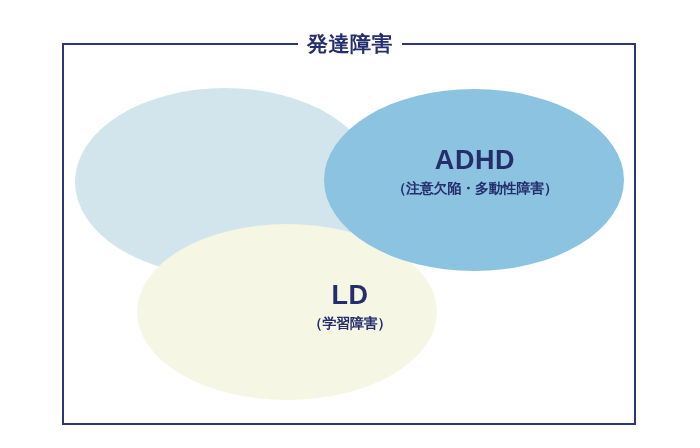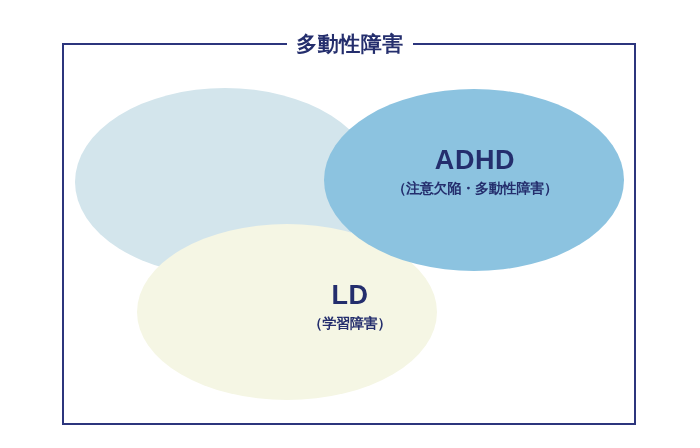--- a/index.html
+++ b/index.html
@@ -125,16 +125,16 @@
     <span class="acronym">ADHD</span>
     <span class="jp">（注意欠陥・多動性障害）</span>
   </div>
 
   <div class="label" id="label-ld" style="color: rgb(36, 46, 109);">
     <span class="acronym">LD</span>
     <span class="jp">（学習障害）</span>
   </div>
 
   <div class="title-wrap">
-    <span class="title-text" style="color: rgb(36, 46, 109);">多動性障害</span>
+    <span class="title-text" style="color: rgb(36, 46, 109);">発達障害</span>
   </div>
 
 </div>
 
 </body></html>

